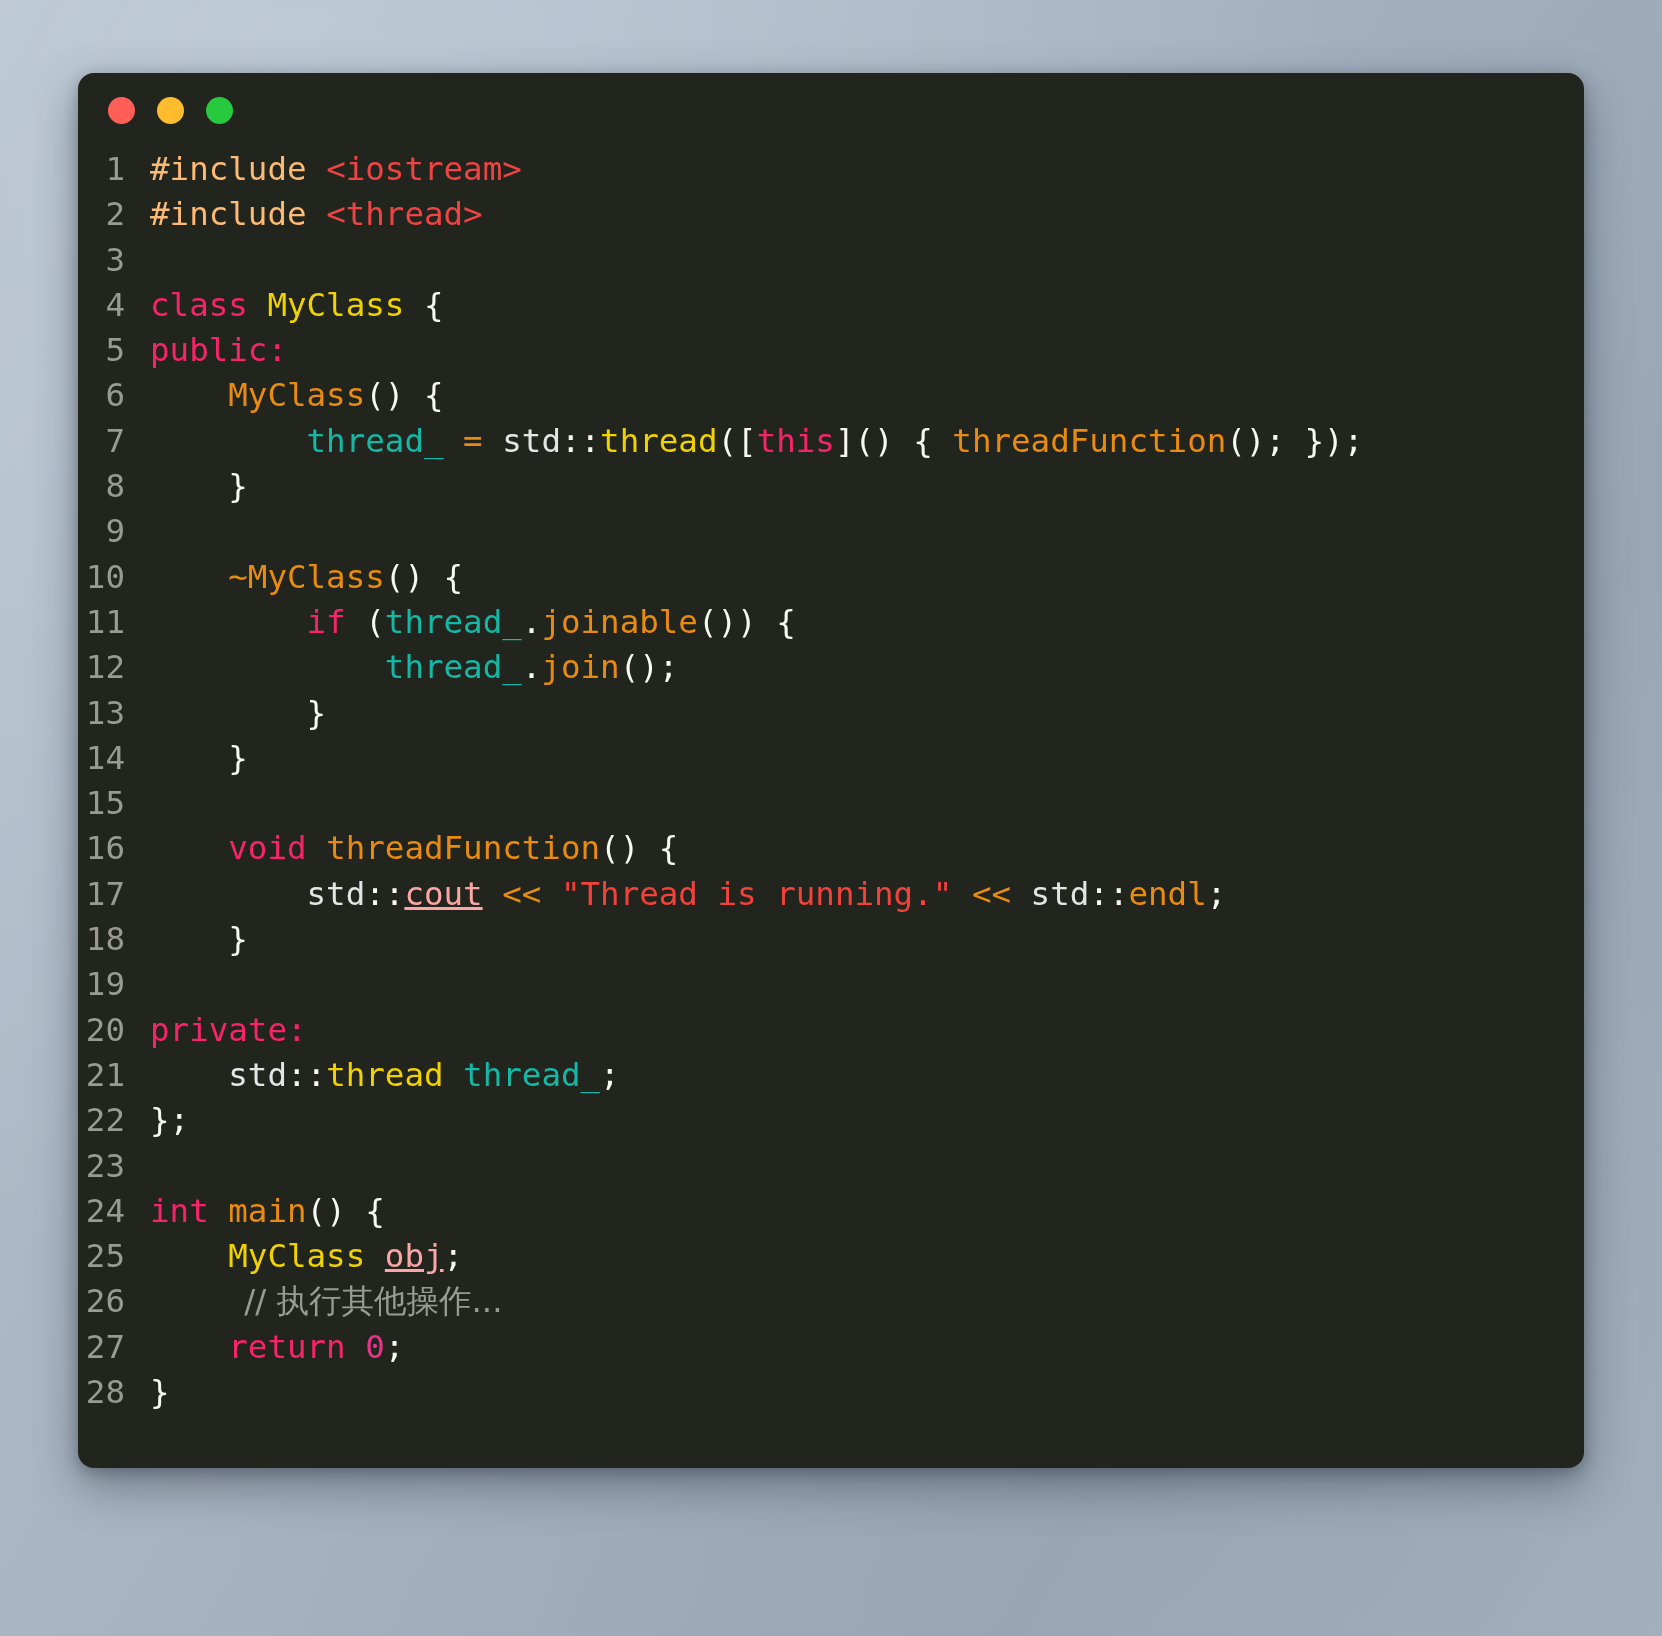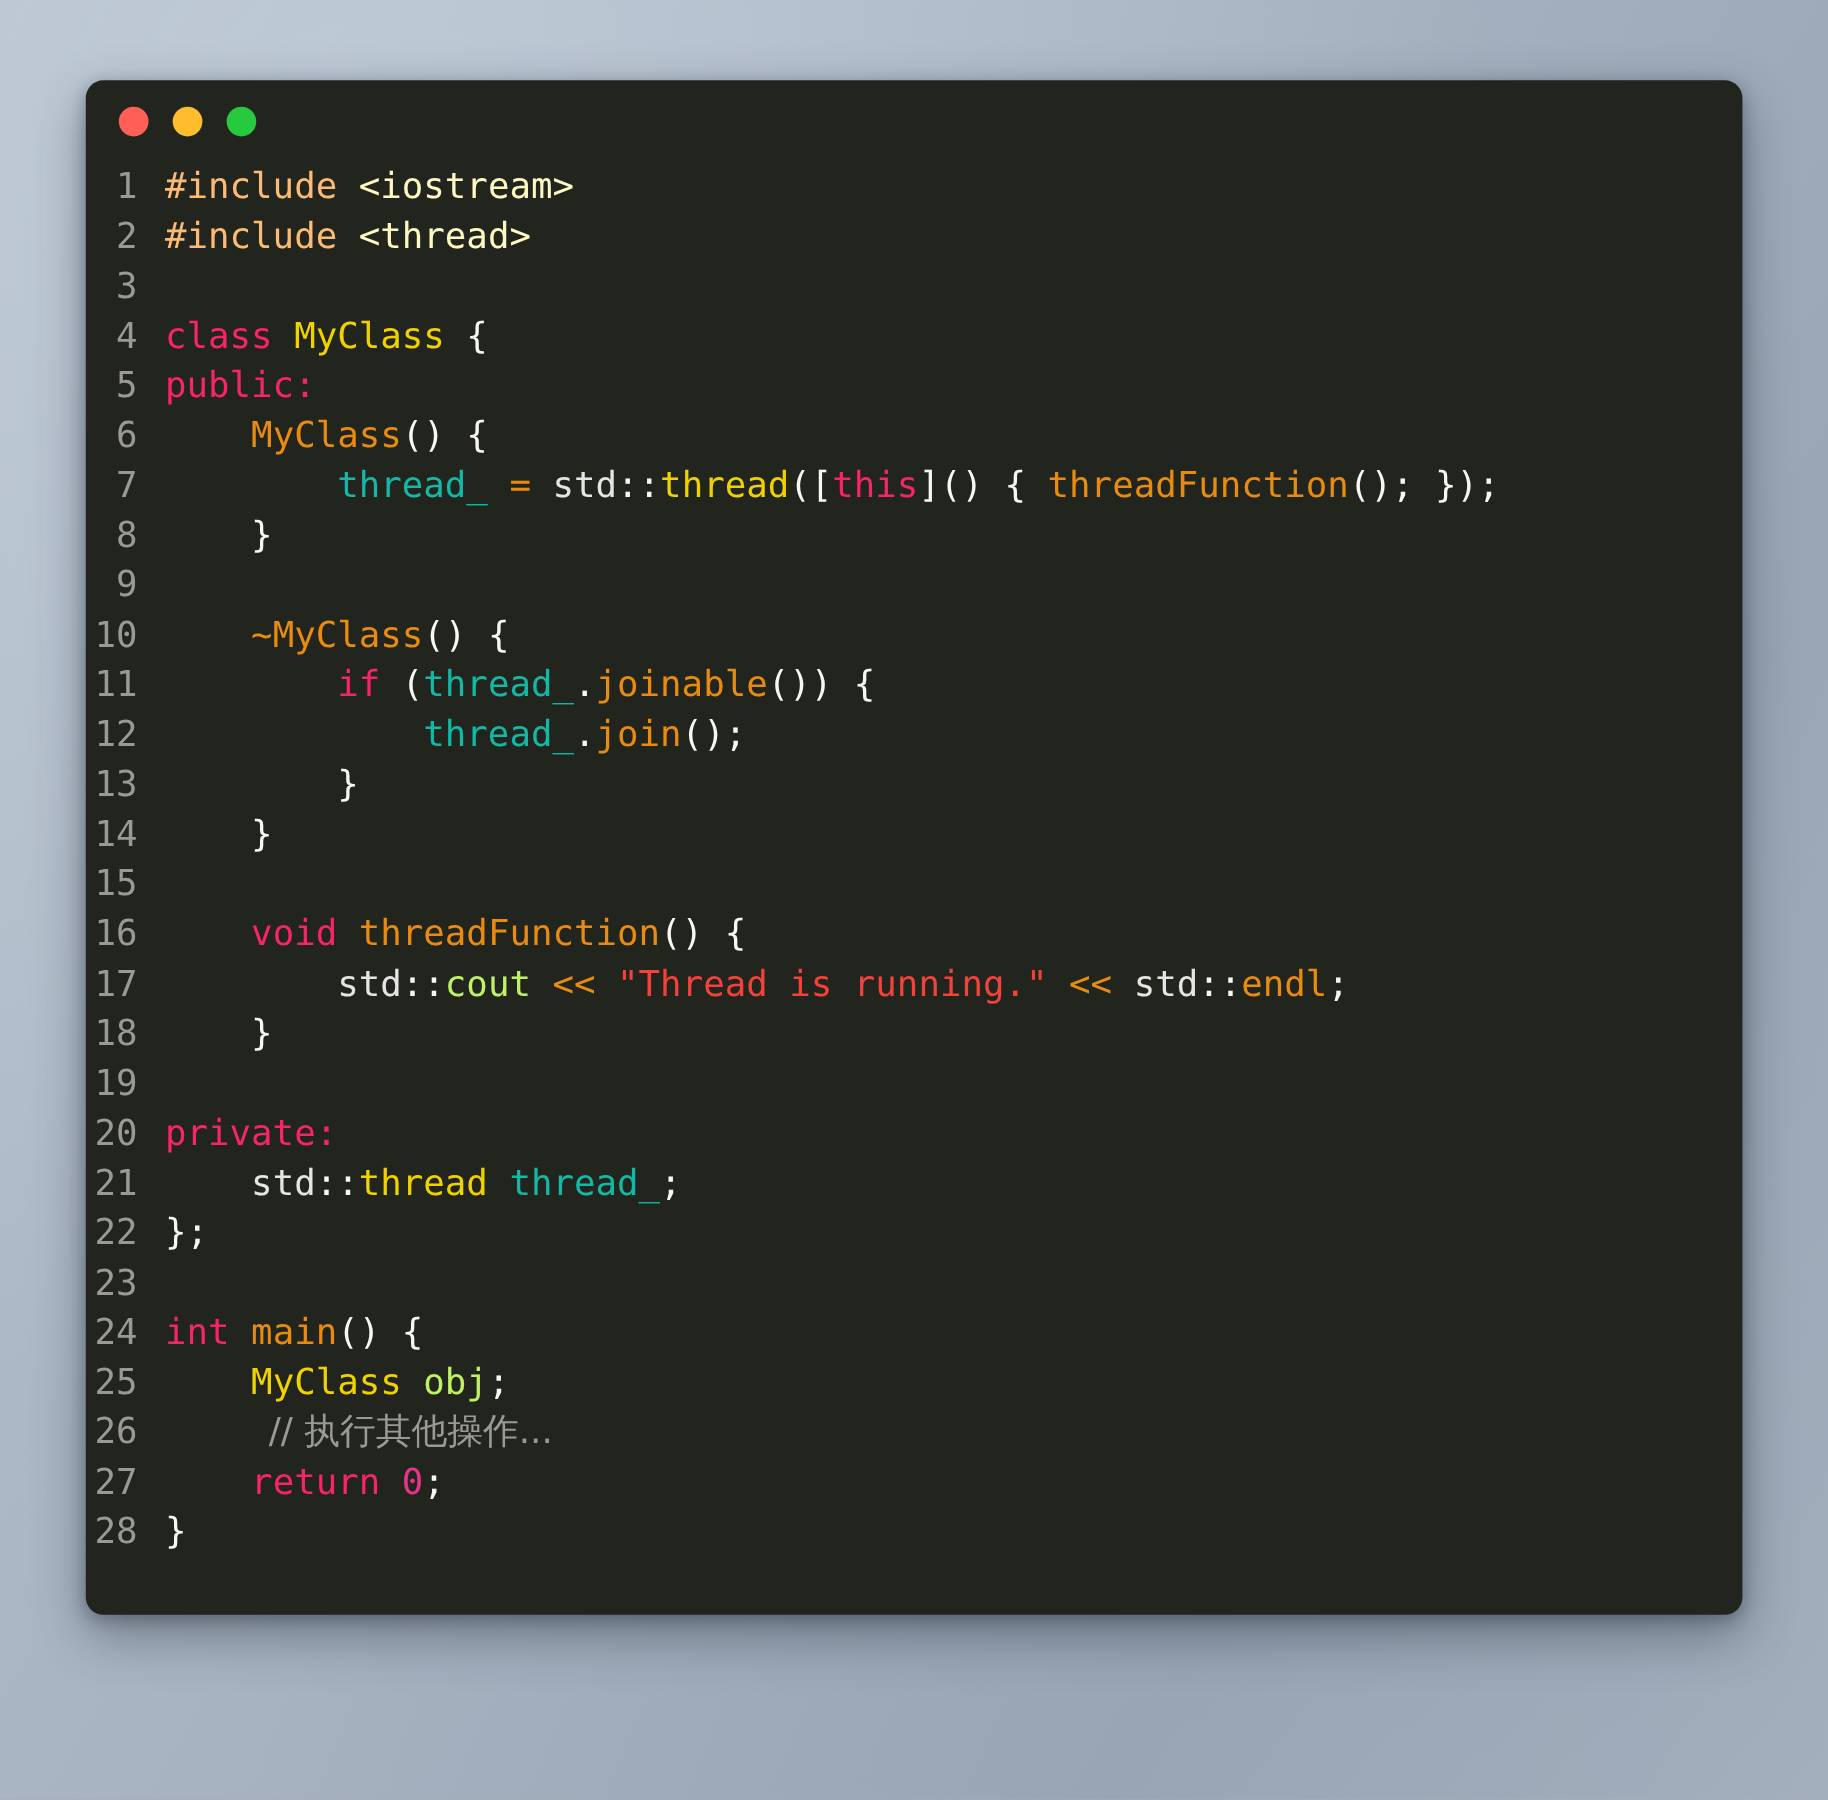--- a/index.html
+++ b/index.html
@@ -71,30 +71,30 @@
     user-select: none;
     font-size: 32.5px;
   }
   .code {
     color: #f8f8f2;
     flex: 1;
     overflow: hidden;
   }
   
   .pre   { color: #fdba74; }            
-  .hdr   { color: #fef9c3; text-align: center; }            
+  .hdr   { color: #ef4444; text-align: center; }            
   .kw    { color: #f6246a; margin-top: 16px; }            
   .type  { color: #f0d200; }            
   .fn    { color: #e98b10; }            
   .var   { color: #14b8a6; }            
   .op    { color: #e98b10; }            
   .ns    { color: #e5e5e5; }            
   .punct { color: #f8f8f2; }            
   .str   { color: #f2423c; }            
-  .member{ color: #bef264; }            
+  .member{ color: #fca5a5; text-decoration: underline; }            
   .num   { color: #e8338a; }            
   .cmt   { color: #9a9a95; }            
   .cjk   { font-family: "DejaVu Sans", "Liberation Sans", sans-serif; margin-left: 16px; }
 </style>
 </head>
 <body>
 
 <div class="wallpaper"></div>
 
 <div class="code-window">

